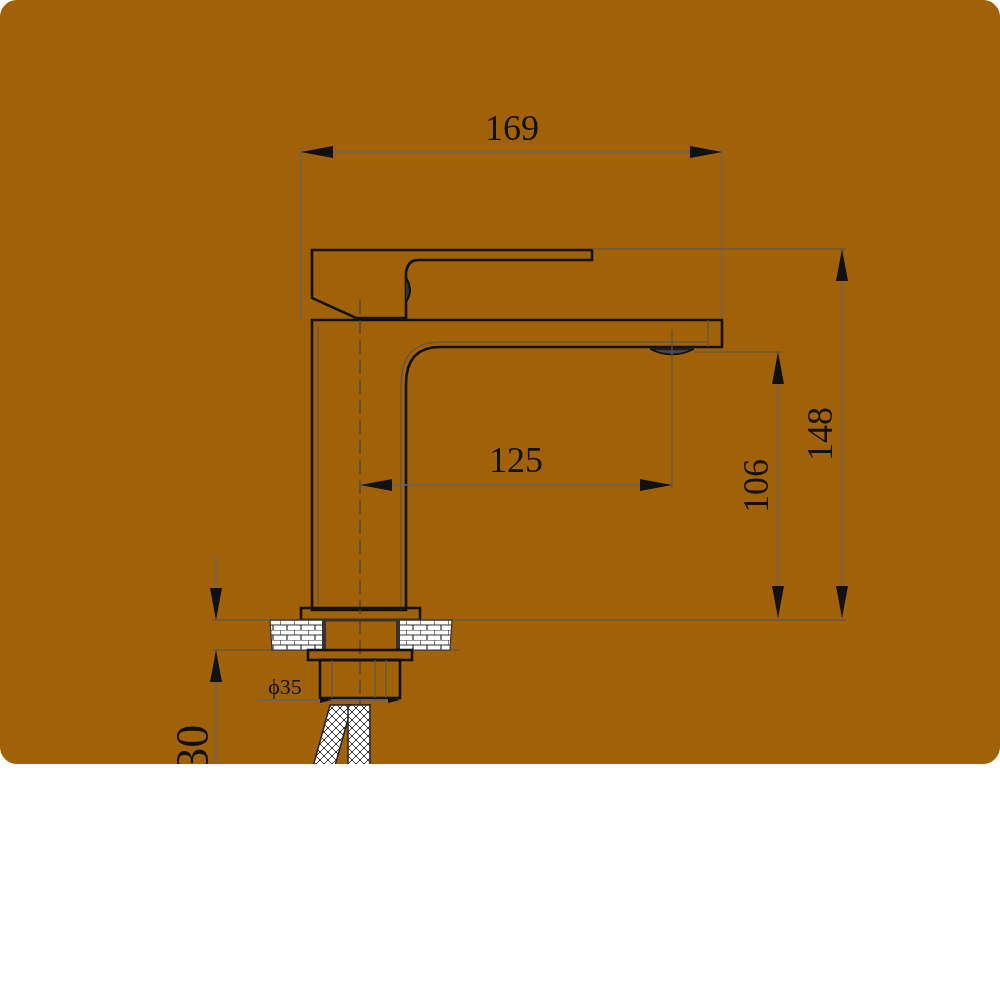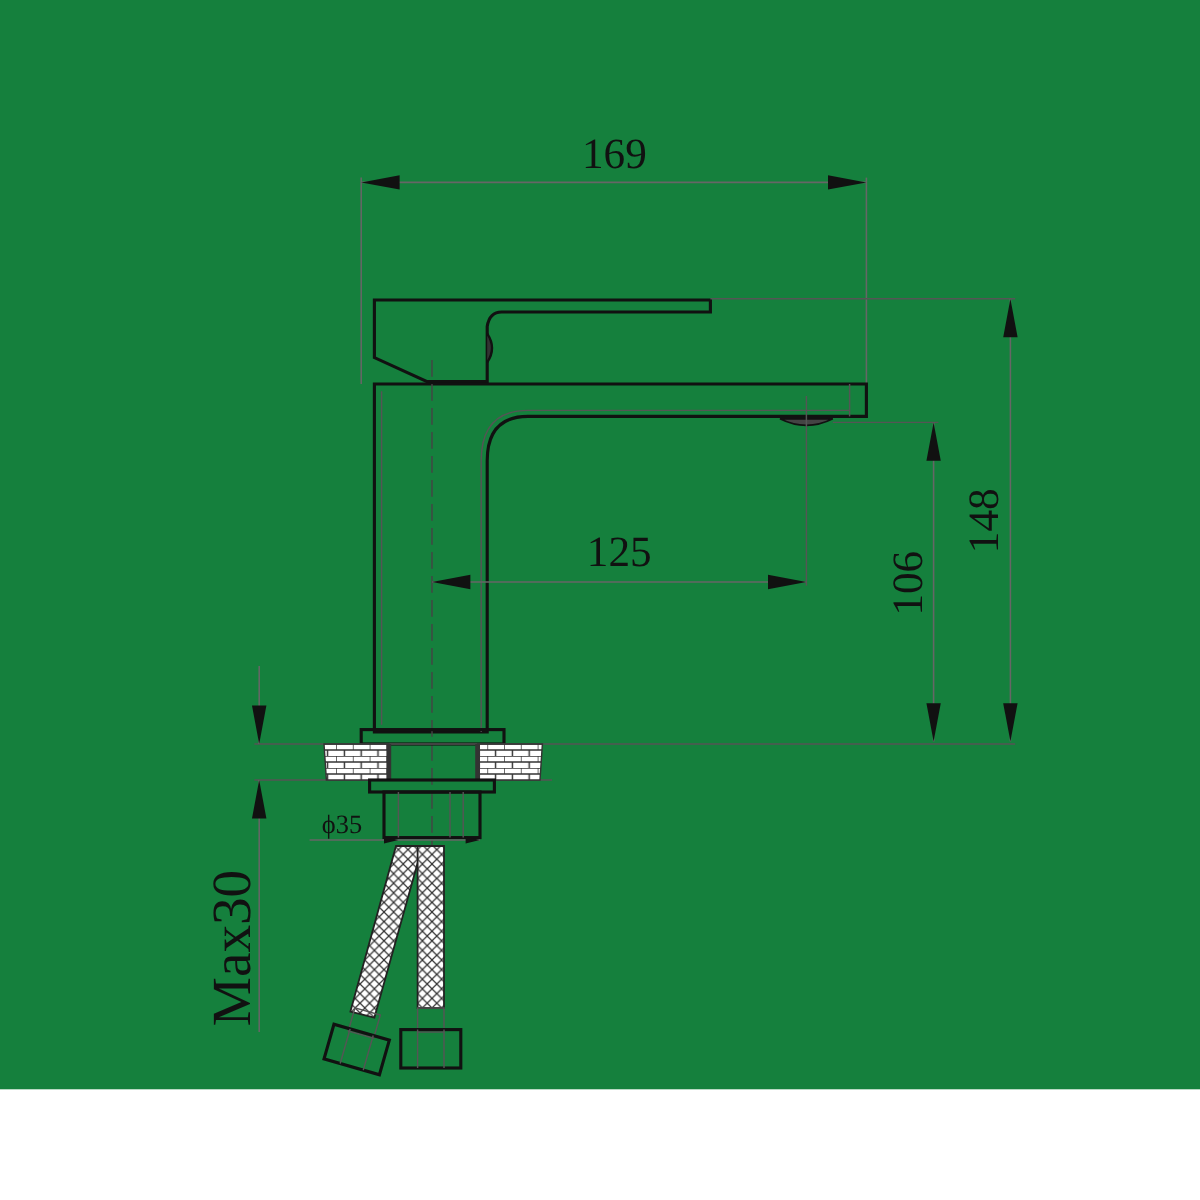--- a/index.html
+++ b/index.html
@@ -1,16 +1,16 @@
 <!DOCTYPE html>
 <html><head>
 <meta charset="utf-8">
 <style>
   html, body { margin: 0; padding: 0; background: #ffffff; }
-  #canvas { position: relative; width: 1000px; height: 908px; background: #15803d; overflow: hidden; }
+  #canvas { position: relative; width: 1000px; height: 764px; background: #a16207; overflow: hidden; border-radius: 17px; }
   svg { position: absolute; left: 0; top: 0; }
   .dim-text { font-family: "Liberation Serif", "DejaVu Serif", serif; fill: #111111; }
   .thick { stroke: #111; stroke-width: 2.6; fill: none; }
   .thin { stroke: #555; stroke-width: 1.2; fill: none; }
   .dim { stroke: #666; stroke-width: 1.3; fill: none; }
   .center { stroke: #444; stroke-width: 1.2; fill: none; stroke-dasharray: 14 6; }
 </style>
 </head>
 <body>
 

